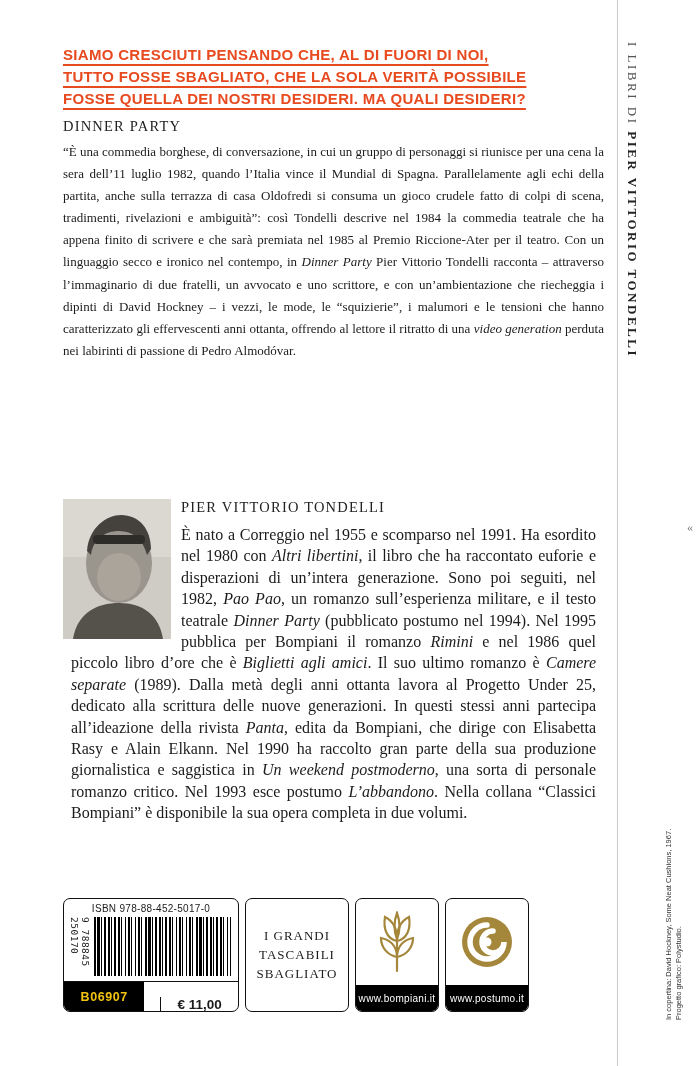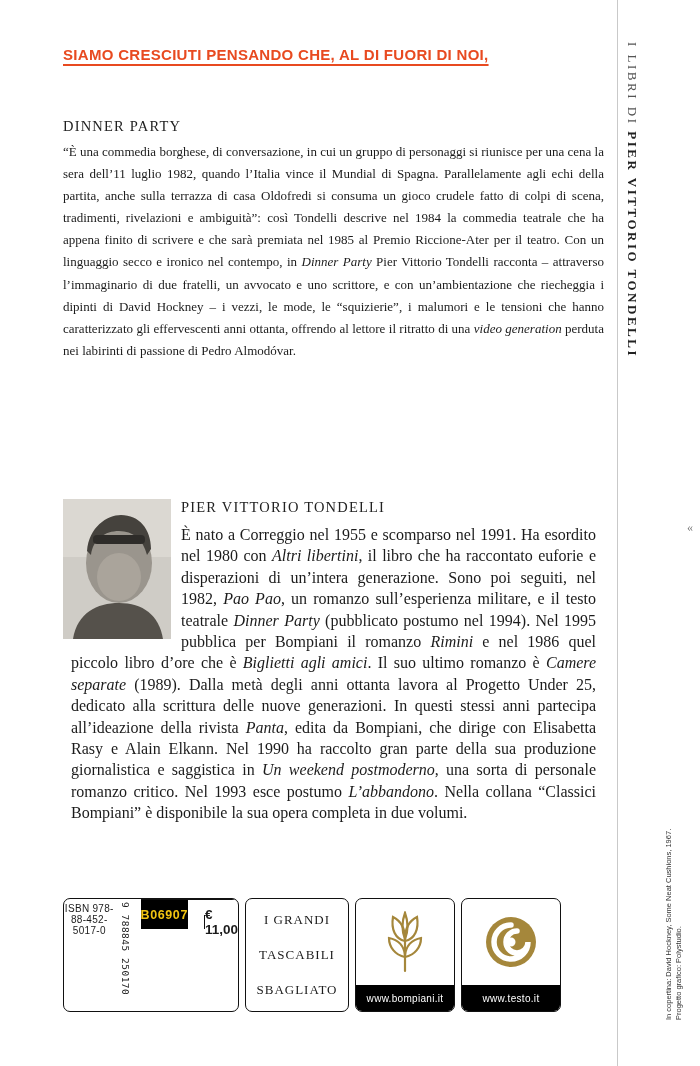--- a/index.html
+++ b/index.html
@@ -20,54 +20,56 @@
 
   
   .bio{position:absolute;left:63px;top:497px;width:541px;}
   .photo{float:left;width:108px;height:140px;margin:2px 10px 6px 0;background:#cfcdc8;}
   .bio h3{margin:2px 0 4px 0;font-size:14.5px;font-weight:400;letter-spacing:1.2px;color:#222;}
   .bio p{margin:8px;font-size:16px;line-height:21.4px;text-align:justify;}
 
   
   .footer{position:absolute;left:63px;top:898px;height:114px;display:flex;gap:6px;}
   .box{border:1.5px solid #111;border-radius:7px;overflow:hidden;background:#fff;box-sizing:border-box;}
-  .barcode-box{width:176px;display:flex;flex-direction:row;}
+  .barcode-box{width:176px;display:flex;flex-direction:column;}
   .isbn{font-family:"Liberation Sans",sans-serif;font-size:10px;text-align:center;padding-top:4px;letter-spacing:0.3px;}
   .bars-wrap{flex:1;display:flex;padding:3px 7px 5px 5px;gap:3px;min-height:0;}
   .ean{writing-mode:vertical-rl;font-family:"DejaVu Sans Mono",monospace;font-size:9.5px;letter-spacing:0.5px;}
   .bars{flex:1;background:repeating-linear-gradient(to right,
         #000 0 1.6px,#fff 1.6px 3.4px,#000 3.4px 5.6px,#fff 5.6px 6.6px,#000 6.6px 7.6px,#fff 7.6px 10.2px);}
   .price-row{height:29px;border-top:1.5px solid #111;display:flex;gap:16px;}
   .code{flex:1.05;background:#000;color:var(--codeYellow);display:flex;align-items:center;justify-content:center;
         font-family:"Liberation Sans",sans-serif;font-weight:bold;font-size:12.5px;letter-spacing:0.6px;}
   .price{flex:1;border-left:1.5px solid #111;display:flex;align-items:center;justify-content:center;
         font-family:"Liberation Sans",sans-serif;font-weight:bold;font-size:13.5px;margin-top:15px;}
-  .coll-box{width:104px;display:flex;flex-direction:column;align-items:center;justify-content:center;gap:19px;
+  .coll-box{width:104px;display:flex;flex-direction:column;align-items:center;justify-content:center;gap:3px;
         font-size:13px;letter-spacing:1px;text-align:center;}
-  .logo-box{width:100px;display:flex;flex-direction:column;}
+  .logo-box{width:84px;display:flex;flex-direction:column;}
   .logo-area{flex:1;display:flex;align-items:center;justify-content:center;}
   .urlbar{height:26px;background:#000;color:#fff;display:flex;align-items:center;justify-content:center;
         font-family:"Liberation Sans",sans-serif;font-size:10px;letter-spacing:0.3px;}
 
   
   .vrule{position:absolute;left:617px;top:0;width:1px;height:1066px;background:#c9c9c9;}
   .spine{position:absolute;left:624px;top:42px;writing-mode:vertical-rl;
          font-size:13px;letter-spacing:2.5px;color:#555;white-space:nowrap;}
   .spine .spine-name{font-weight:bold;color:#222;}
   .margin-mark{position:absolute;left:687px;top:520px;font-size:12px;color:#777;}
   .credits{position:absolute;left:664px;top:802px;height:218px;writing-mode:vertical-rl;transform:rotate(180deg);
          font-family:"Liberation Sans",sans-serif;font-size:7.5px;line-height:10px;color:#333;white-space:nowrap;}
 </style>
 </head>
 <body>
 
 <div class="page">
 
   <header class="tagline">
     <div class="tl">SIAMO CRESCIUTI PENSANDO CHE, AL DI FUORI DI NOI,</div>
+    <div class="tl">TUTTO FOSSE SBAGLIATO, CHE LA SOLA VERITÀ POSSIBILE</div>
+    <div class="tl">FOSSE QUELLA DEI NOSTRI DESIDERI. MA QUALI DESIDERI?</div>
   </header>
 
   <section class="synopsis">
     <h2 class="sec-head">DINNER PARTY</h2>
     <p><span>“È una commedia borghese, di conversazione, in cui un gruppo di personaggi si riunisce per una cena la sera dell’11 luglio 1982, quando l’Italia vince il Mundial di Spagna. Parallelamente agli echi della partita, anche sulla terrazza di casa Oldofredi si consuma un gioco crudele fatto di colpi di scena, tradimenti, rivelazioni e ambiguità”: così Tondelli descrive nel 1984 la commedia teatrale che ha appena finito di scrivere e che sarà premiata nel 1985 al Premio Riccione-Ater per il teatro. Con un linguaggio secco e ironico nel contempo, in </span><span class="ital">Dinner Party</span><span> Pier Vittorio Tondelli racconta – attraverso l’immaginario di due fratelli, un avvocato e uno scrittore, e con un’ambientazione che riecheggia i dipinti di David Hockney – i vezzi, le mode, le “squizierie”, i malumori e le tensioni che hanno caratterizzato gli effervescenti anni ottanta, offrendo al lettore il ritratto di una </span><span class="ital">video generation</span><span> perduta nei labirinti di passione di Pedro Almodóvar.</span></p>
   </section>
 
   <section class="bio">
     <div class="photo">
       <svg width="108" height="140" viewBox="0 0 108 140">
@@ -121,21 +123,21 @@
     </div>
 
     <div class="box logo-box">
       <div class="logo-area">
         <svg width="54" height="54" viewBox="0 0 54 54">
           <circle cx="27" cy="27" r="25" style="fill:var(--gold);"></circle>
           <path d="M27 10 a17 17 0 1 0 17 17 a11 11 0 1 1 -11 -11" style="stroke:#fff;stroke-width:5.5;fill:none;stroke-linecap:round;"></path>
           <circle cx="27" cy="27" r="4.5" fill="#fff"></circle>
         </svg>
       </div>
-      <div class="urlbar">www.testo.it</div>
+      <div class="urlbar">www.postumo.it</div>
     </div>
 
   </footer>
 
   <div class="vrule"></div>
 
   <div class="spine">
     <span class="spine-prefix">I LIBRI DI </span>
     <span class="spine-name">PIER VITTORIO TONDELLI</span>
   </div>

